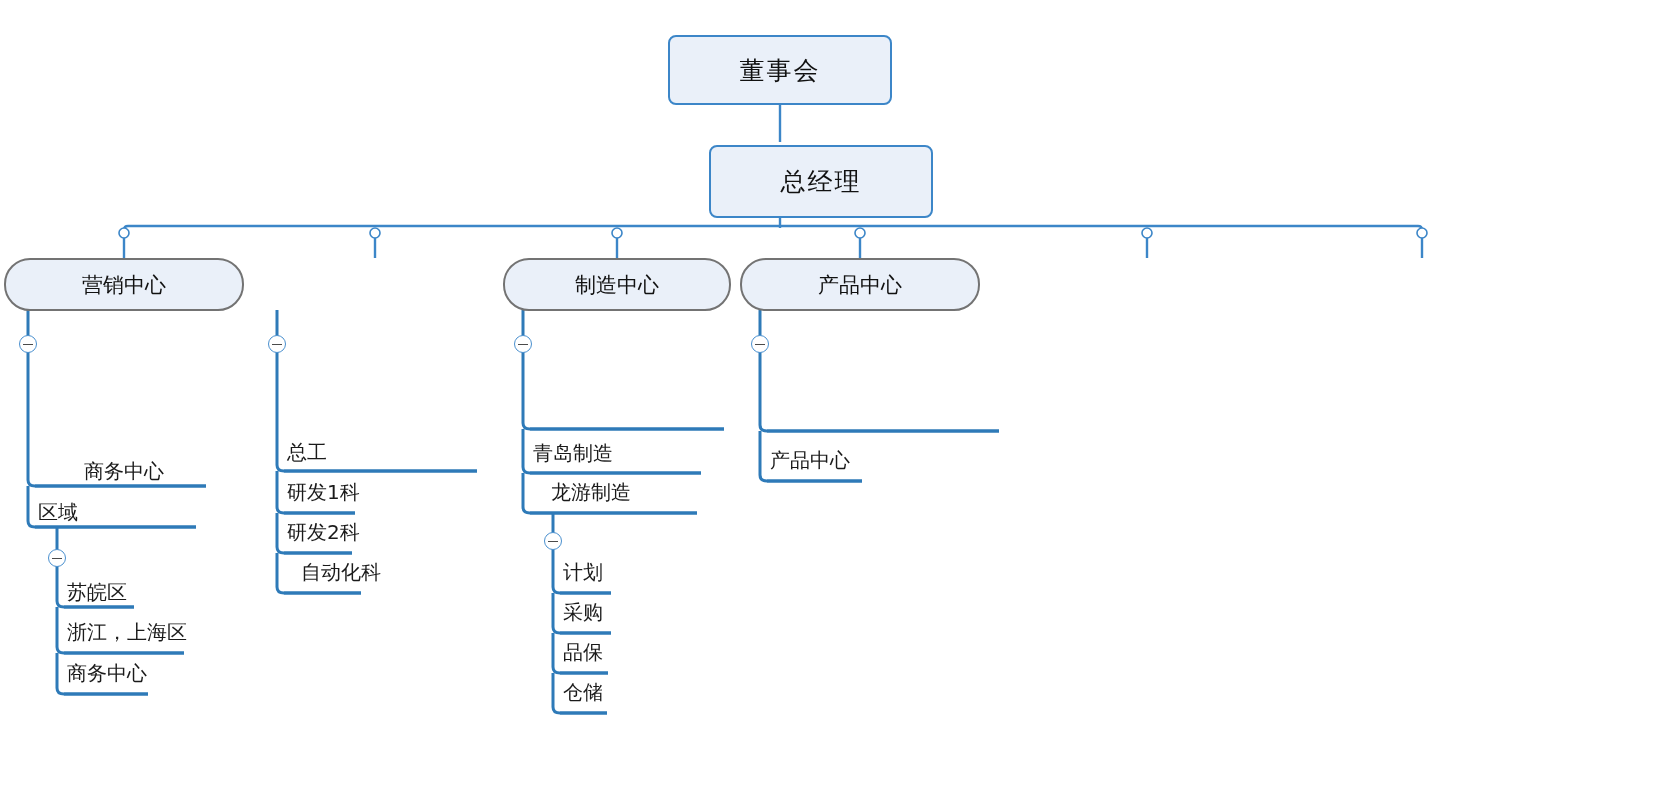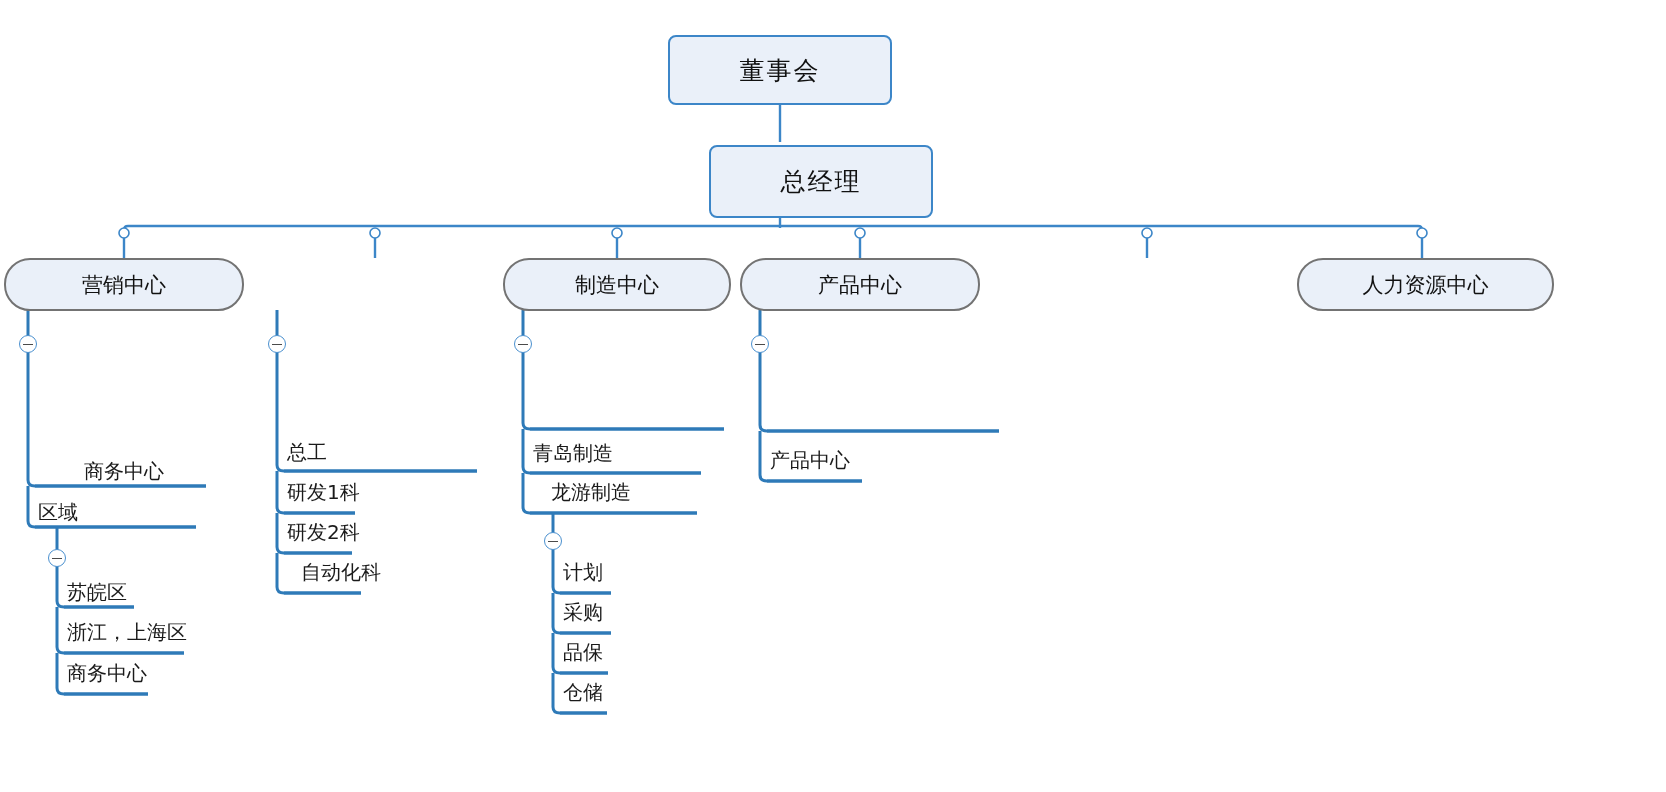--- a/index.html
+++ b/index.html
@@ -186,23 +186,20 @@
 
   <div class="node-pill" style="left:4px; top:258px; width:240px; height:53px;">
     <span>营销中心</span>
   </div>
   <div class="node-pill" style="left:503px; top:258px; width:228px; height:53px;">
     <span>制造中心</span>
   </div>
   <div class="node-pill" style="left:740px; top:258px; width:240px; height:53px;">
     <span>产品中心</span>
   </div>
-  <div class="node-pill" style="left:1297px; top:258px; width:257px; height:53px;">
-    <span>人力资源中心</span>
-  </div>
 
   <div class="toggle" style="left:19px; top:335px;"></div>
   <div class="toggle" style="left:268px; top:335px;"></div>
   <div class="toggle" style="left:514px; top:335px;"></div>
   <div class="toggle" style="left:751px; top:335px;"></div>
   <div class="toggle" style="left:48px; top:549px;"></div>
   <div class="toggle" style="left:544px; top:532px;"></div>
 
   <div class="leaf-label" style="left:38px; top:461px;margin-left:46px;">
     <span>商务中心</span>

